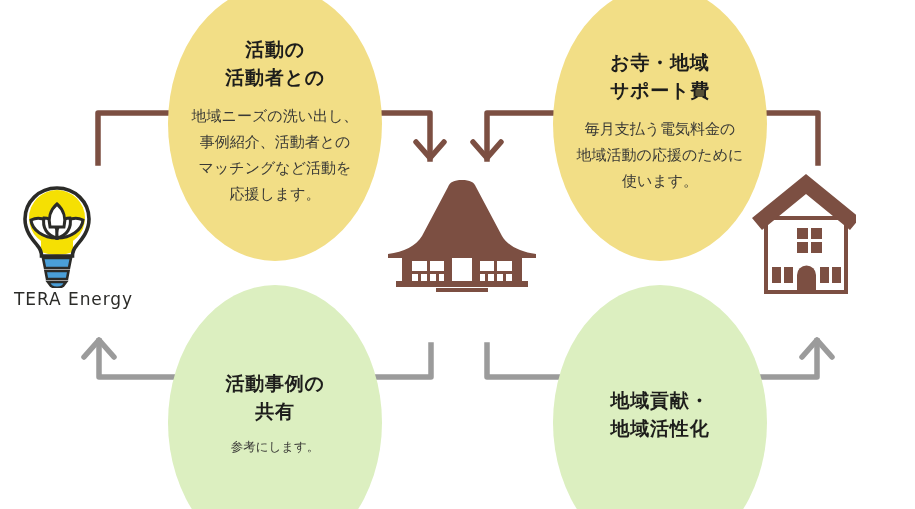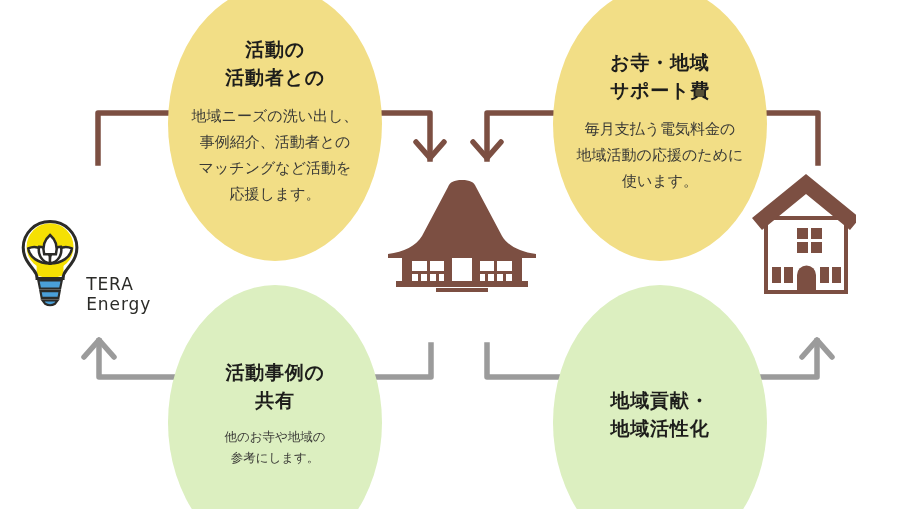--- a/index.html
+++ b/index.html
@@ -77,22 +77,22 @@
     font-size:12.5px; line-height:1.72;
     margin-top:12px;
   }
 
   
   #tera-logo{
     position:absolute;
     left:14px; top:182px;
     width:172px; height:132px;
     display:flex;
-    flex-direction:row;
-    align-items:flex-end;
+    flex-direction:column;
+    align-items:flex-start;
   }
   #logo-caption{
     margin-top:1px;
     font-size:17px;
     letter-spacing:.055em;
     color:#2b2b28;
     font-family:"DejaVu Sans",sans-serif;
   }
 
   
@@ -159,21 +159,20 @@
       <div>使います。</div>
     </div>
   </div>
 
   <div class="bubble green" id="bubble-case-sharing">
     <div class="bubble-title">
       <div>活動事例の</div>
       <div>共有</div>
     </div>
     <div class="bubble-body">
-      <div>他のお寺や地域の</div>
       <div>参考にします。</div>
     </div>
   </div>
 
   <div class="bubble green" id="bubble-regional-contribution">
     <div class="bubble-title">
       <div>地域貢献・</div>
       <div>地域活性化</div>
     </div>
   </div>

